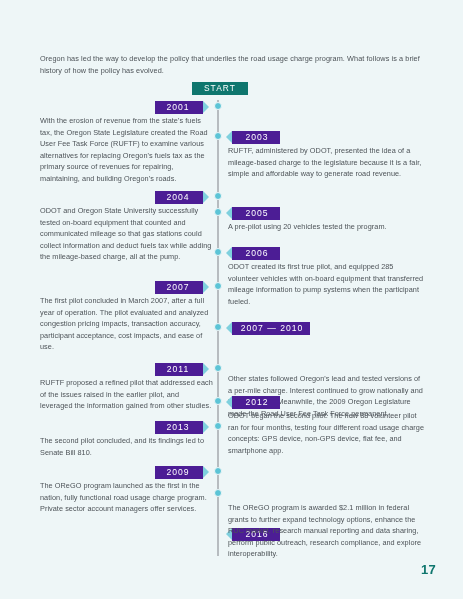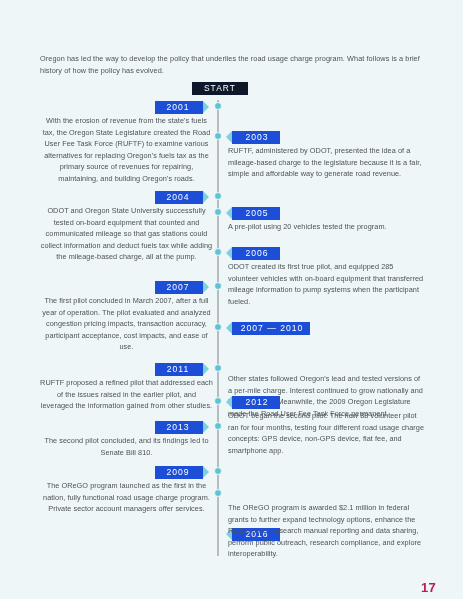--- a/index.html
+++ b/index.html
@@ -56,33 +56,33 @@
     box-sizing: border-box;
   }
 
   
   .start-banner {
     position: absolute;
     left: 192px;
     top: 82px;
     width: 56px;
     height: 13px;
-    background: #0f172a;
+    background: #0f766e;
     color: #ffffff;
     font-size: 8.4px;
     line-height: 13px;
     text-align: center;
     letter-spacing: 1.1px;
   }
 
   
   .chip {
     position: absolute;
     height: 13px;
-    background: #1d4ed8;
+    background: #4c1d95;
     color: #ffffff;
     font-size: 8.6px;
     line-height: 13.2px;
     letter-spacing: 1.0px;
     box-sizing: border-box;
   }
   .chip.left {
     text-align: center;
     padding-right: 2px;
   }
@@ -115,38 +115,38 @@
 
   
   .body-text {
     position: absolute;
     font-size: 7.3px;
     line-height: 11.5px;
     color: #4d5358;
     letter-spacing: 0.05px;
   }
   .body-text.left {
-    text-align: center;
+    text-align: left;
     right: 250px;
     width: 173px;
   }
   .body-text.right {
     text-align: left;
     left: 228px;
     width: 196px;
   }
 
   
   .page-num {
     position: absolute;
     right: 27px;
-    bottom: 4px;
+    bottom: 22px;
     font-size: 13px;
     font-weight: bold;
-    color: #be185d;
+    color: #0f766e;
     letter-spacing: 0.3px;
   }
 </style>
 </head>
 <body>
 
 <div id="page">
 
   <p class="intro">Oregon has led the way to develop the policy that underlies the road usage charge program. What follows is a brief history of how the policy has evolved.</p>
 

